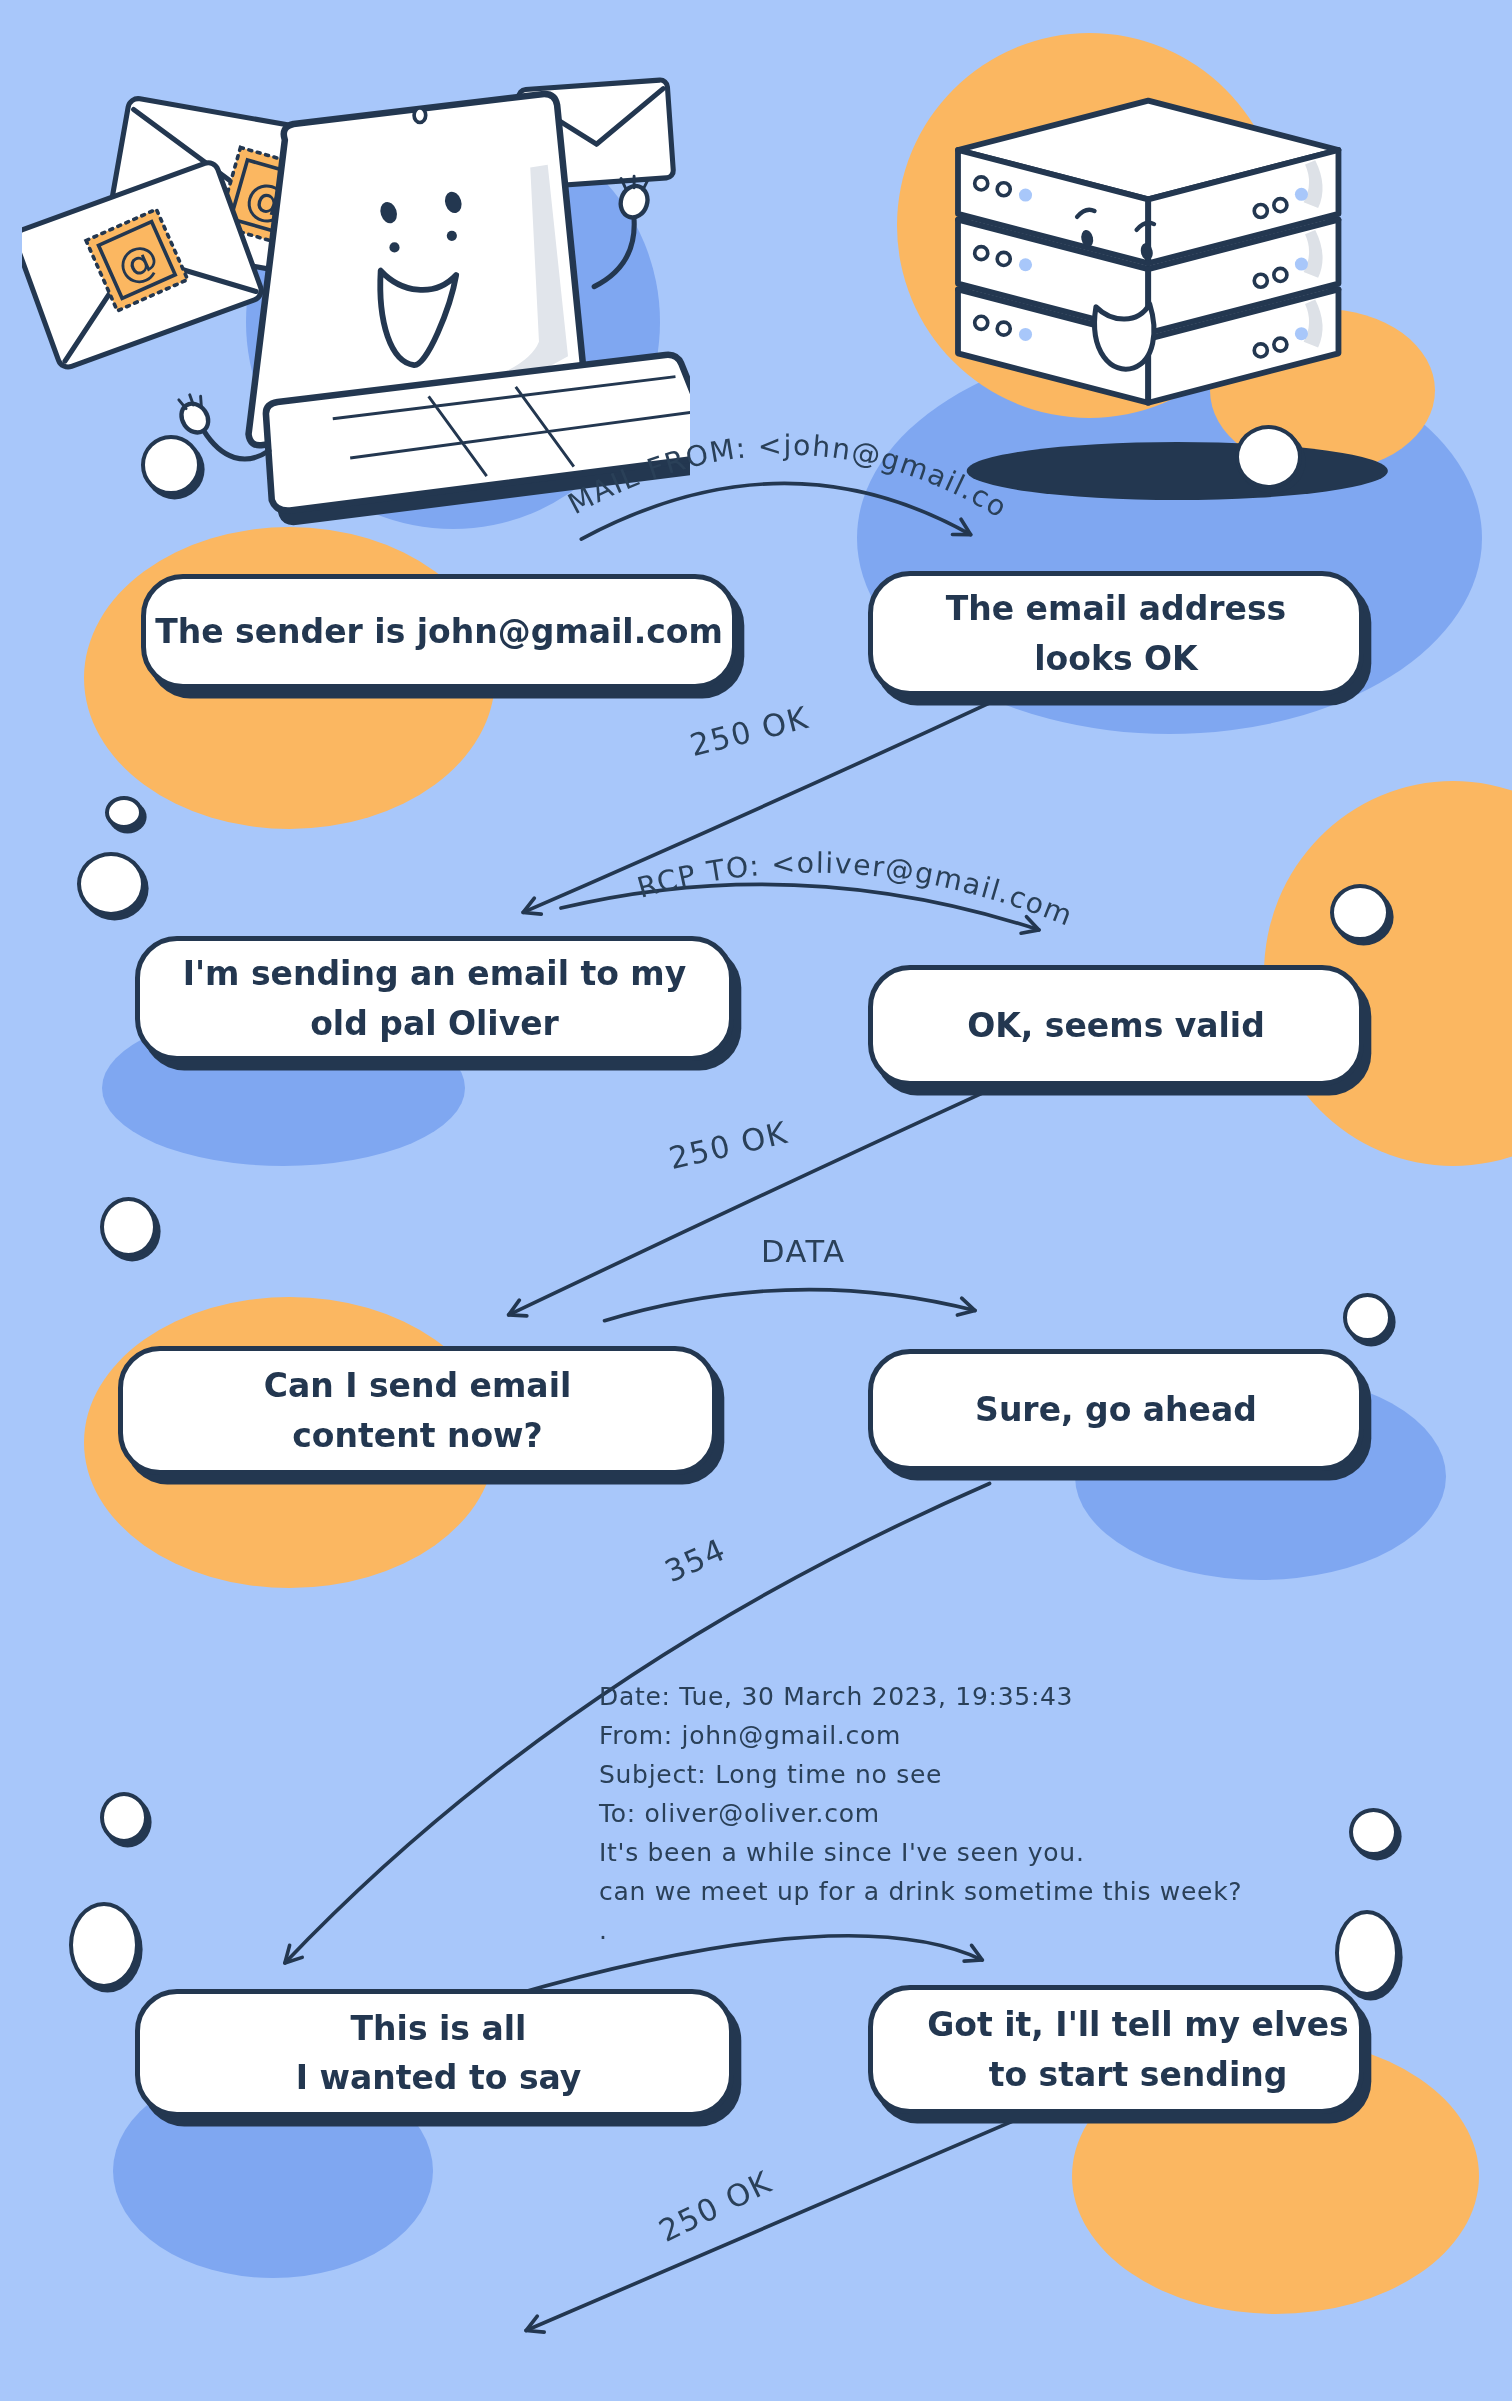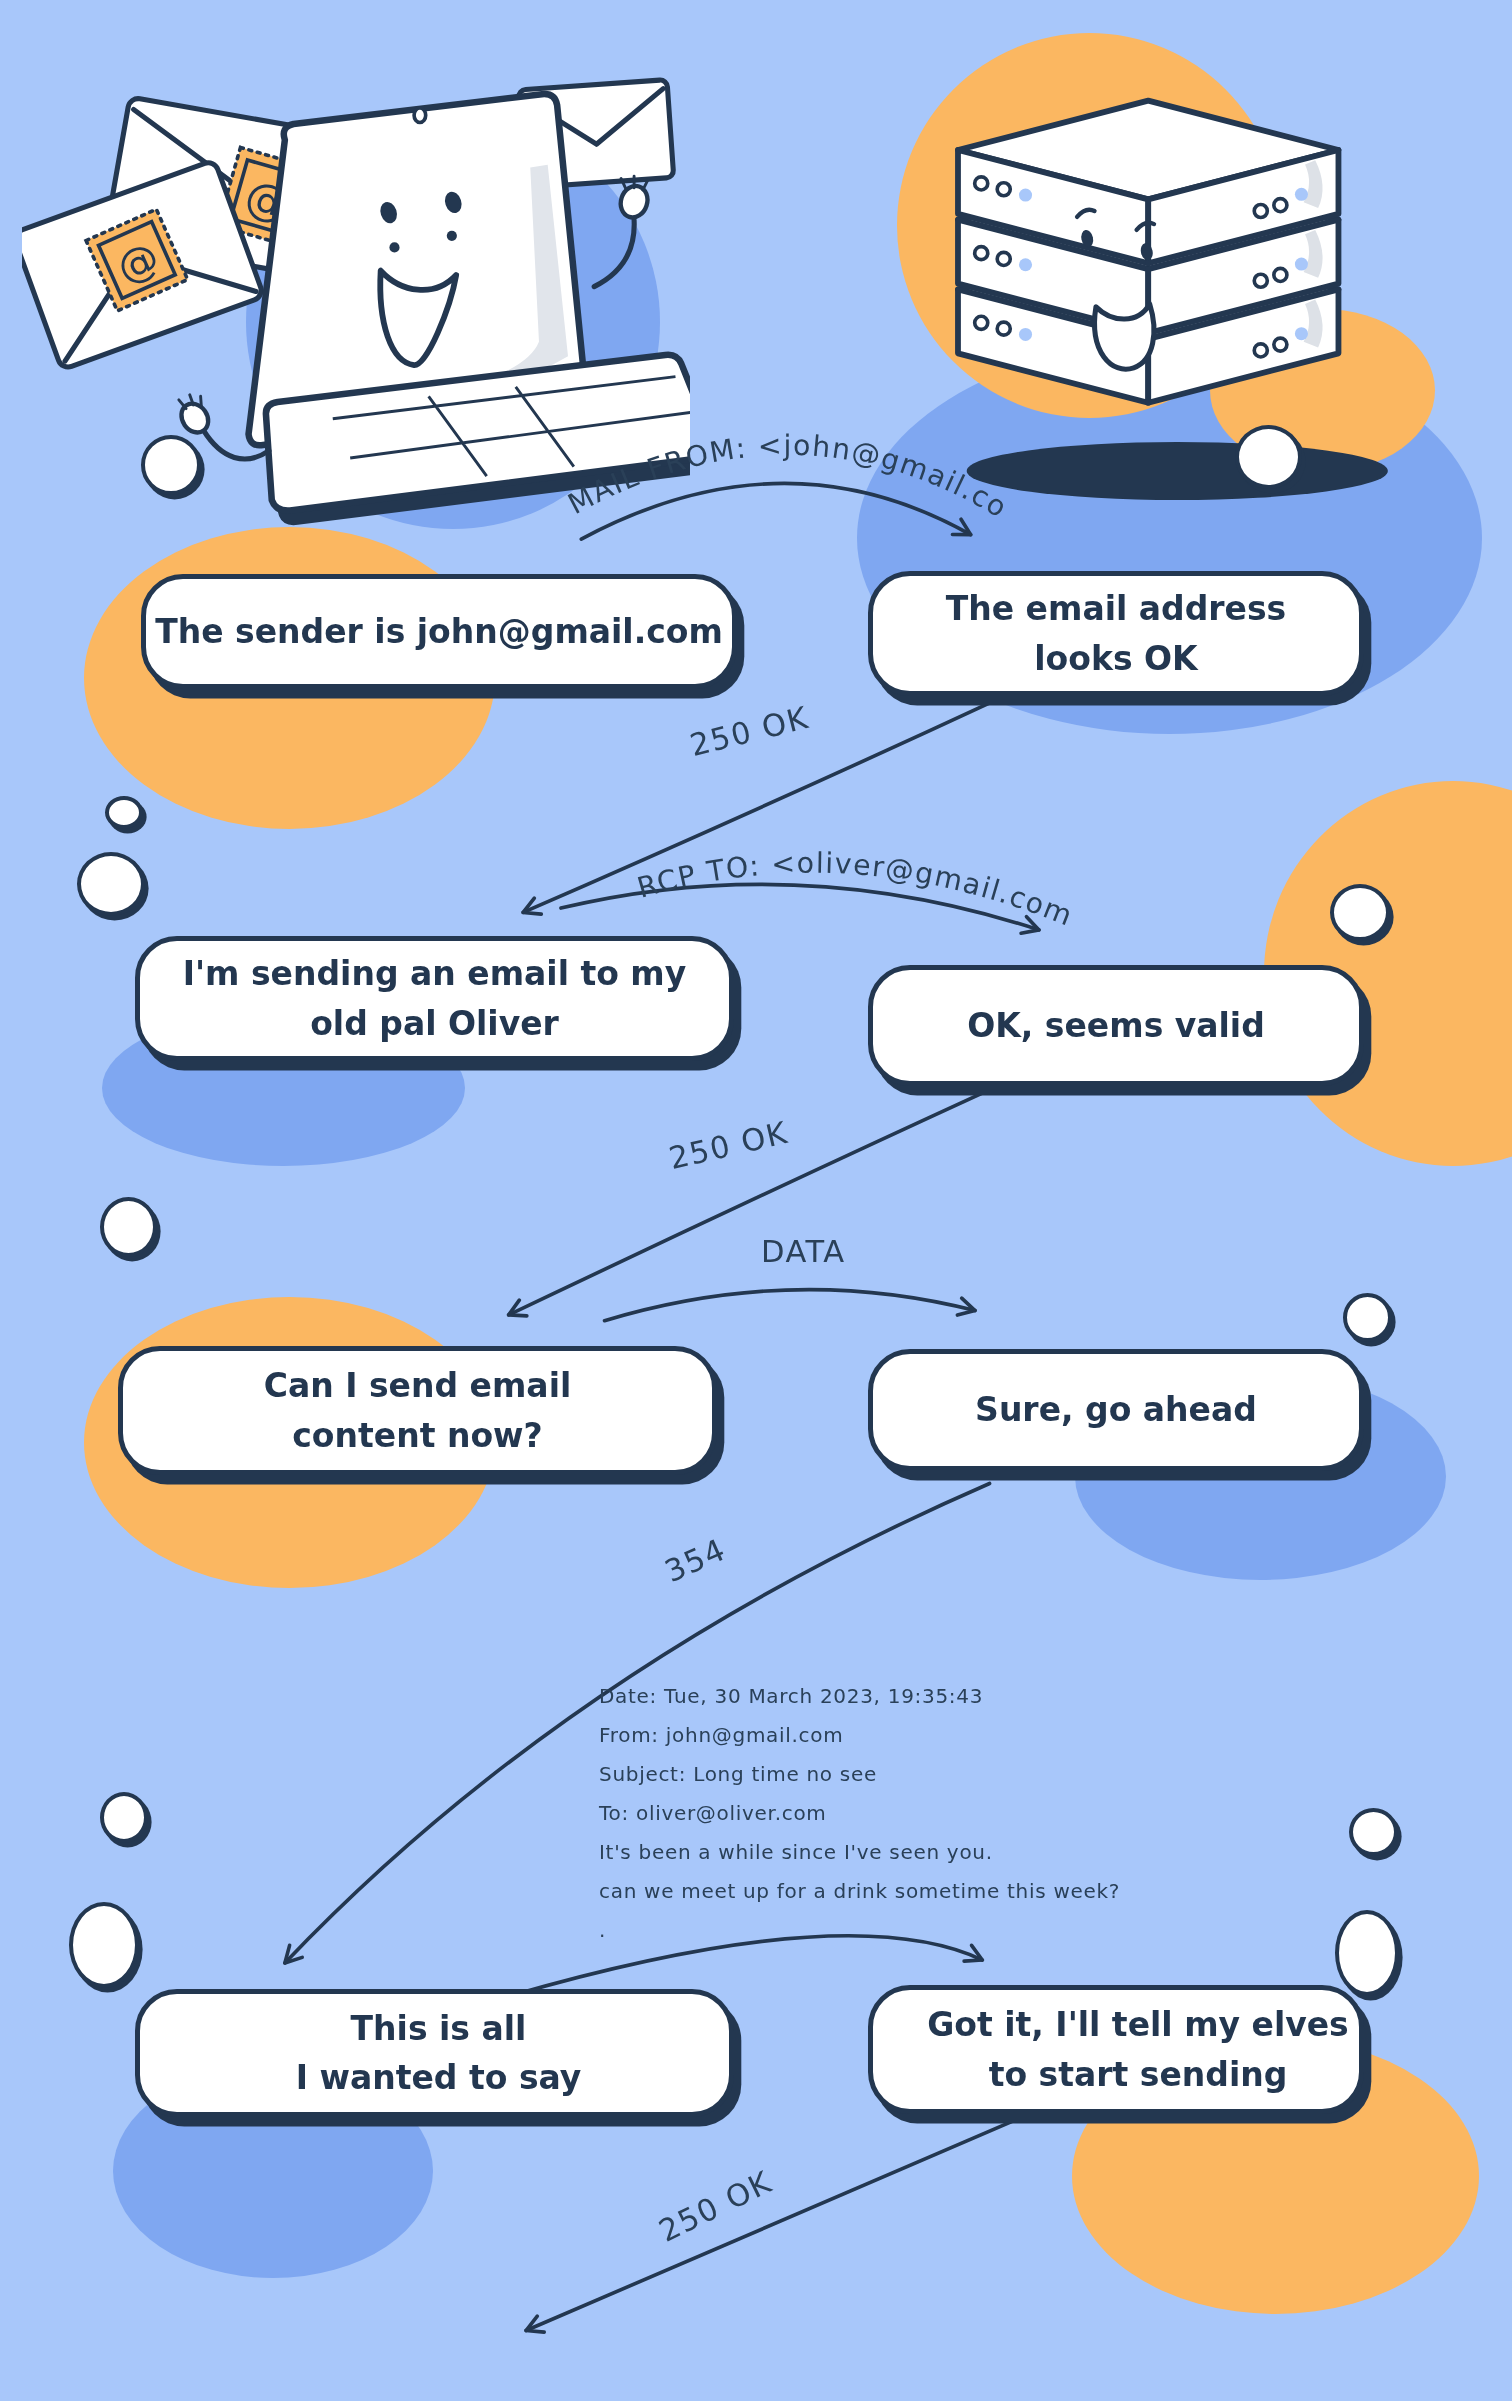--- a/index.html
+++ b/index.html
@@ -13,21 +13,21 @@
   .illus{position:absolute;z-index:2;}
   #arrow-layer{position:absolute;left:0;top:0;width:1512px;height:2401px;z-index:2;}
   .bubble{position:absolute;background:#fff;border:5.1px solid #233750;border-radius:42px;
           box-shadow:7.3px 9.4px 0 #233750;display:flex;align-items:center;justify-content:center;
           text-align:center;font-size:33px;font-weight:600;color:#233750;line-height:1.5;
           white-space:pre-line;z-index:3;box-sizing:border-box;}
   .hand-label{position:absolute;font-size:30.5px;letter-spacing:1.5px;color:#2A4058;z-index:4;
               font-weight:400;white-space:nowrap;}
   .arc-label{font-size:39px;letter-spacing:2px;fill:#2A4058;}
   .email-block{position:absolute;left:599px;top:1677px;width:698px;z-index:4;color:#2A4058;
-               font-size:20px;line-height:39px;letter-spacing:0.7px;}
+               font-size:25px;line-height:39px;letter-spacing:0.7px;}
 </style>
 </head>
 <body>
 
 <div class="canvas">
 
   <div class="blob blue" style="left:246px;top:115px;width:414px;height:414px;"></div>
   <div class="blob blue" style="left:857px;top:342px;width:625px;height:392px;"></div>
   <div class="blob orange" style="left:897px;top:33px;width:385px;height:385px;"></div>
   <div class="blob orange" style="left:1210px;top:309px;width:225px;height:163px;"></div>

